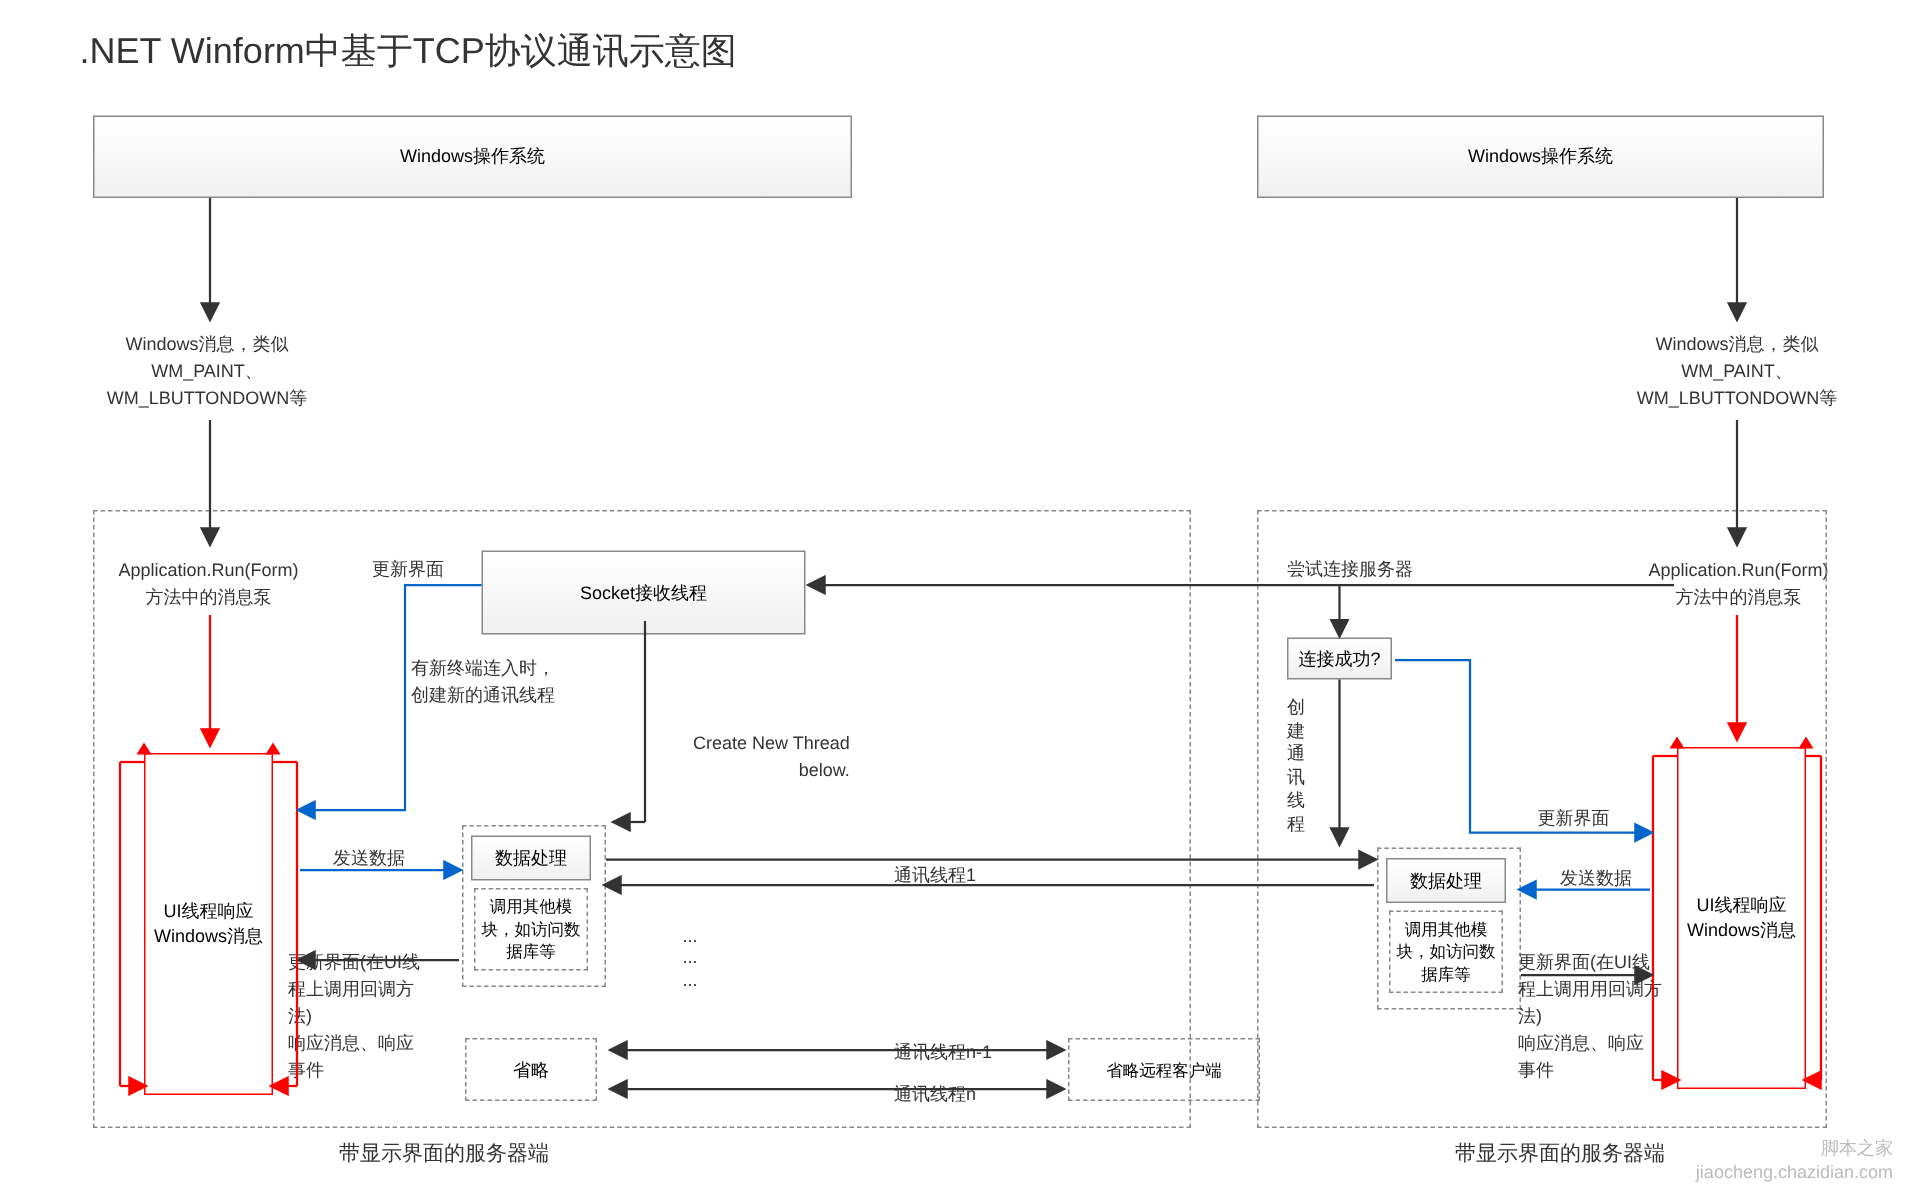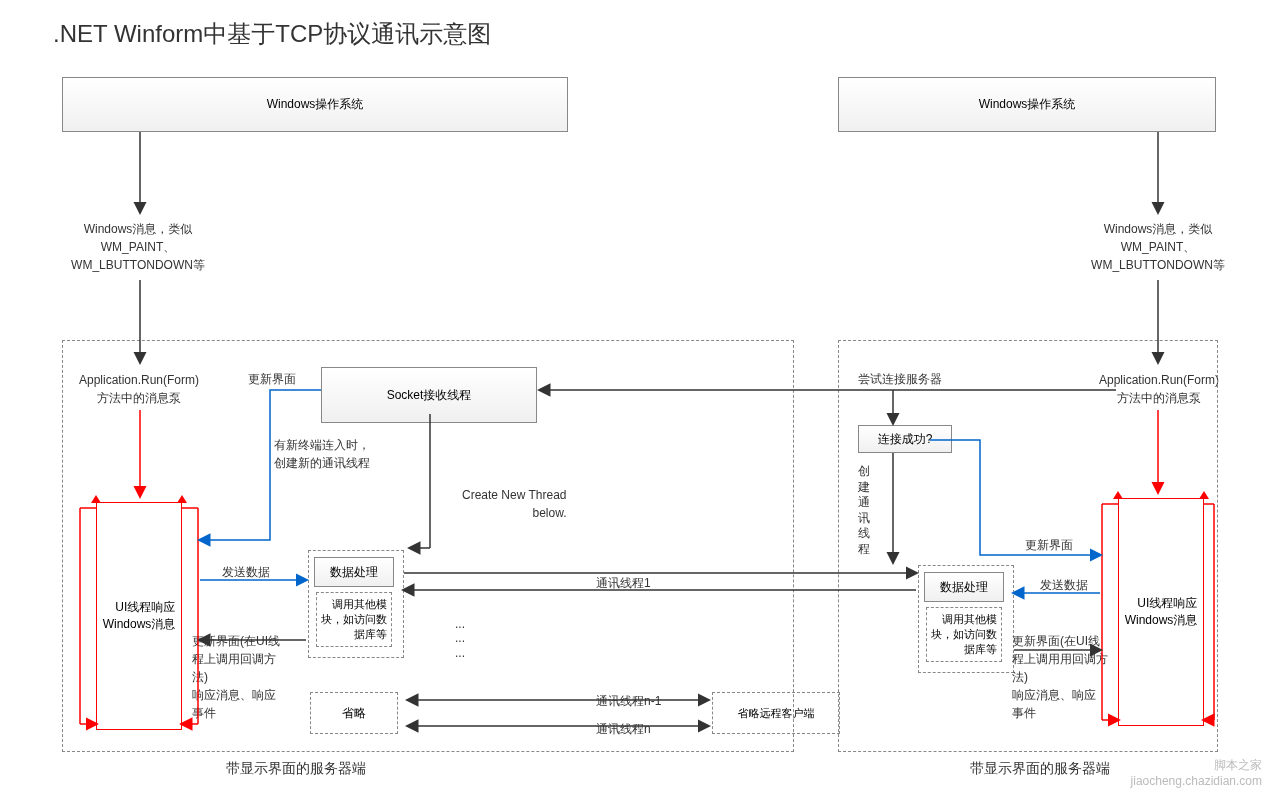--- a/index.html
+++ b/index.html
@@ -1,17 +1,17 @@
 <!DOCTYPE html>
 <html><head>
 <meta charset="utf-8">
 <style>
 body{margin:0;padding:0;font-family:"Microsoft YaHei",Arial,sans-serif;background:#fff;width:1280px;height:800px;position:relative;overflow:hidden}
 .title{position:absolute;left:53px;top:18px;font-size:24px;color:#333}
-.box{position:absolute;border:1px solid #888;text-align:right;display:flex;align-items:center;justify-content:center;font-size:12px;padding:2px;box-sizing:border-box}
+.box{position:absolute;border:1px solid #888;text-align:center;display:flex;align-items:center;justify-content:center;font-size:12px;padding:2px;box-sizing:border-box}
 .gradient{background:linear-gradient(#fff,#f0f0f0)}
 .dashed{border:1.5px dashed #888}
 .label{position:absolute;font-size:12px;color:#333;line-height:1.5}
 .footer-label{position:absolute;font-size:14px;color:#333}
 .watermark{position:absolute;right:18px;bottom:12px;font-size:12px;color:#bbb;font-family:Arial}
 svg{position:absolute;left:0;top:0;pointer-events:none}
 </style>
 </head>
 <body>
 
@@ -85,21 +85,21 @@
 <div class="dashed box" style="left:310px;top:692px;width:88px;height:42px">省略</div>
 
 <div class="label" style="left:596px;top:574px">通讯线程1</div>
 <div class="label" style="left:596px;top:692px">通讯线程n-1</div>
 <div class="label" style="left:596px;top:720px">通讯线程n</div>
 
 <div class="dashed box" style="left:712px;top:692px;width:128px;height:42px;font-size:11px">省略远程客户端</div>
 
 <div class="label" style="left:858px;top:370px">尝试连接服务器</div>
 
-<div class="box gradient" style="left:858px;top:425px;width:94px;height:28px">连接成功?</div>
+<div class="box gradient" style="left:858px;top:425px;width:70px;height:28px">连接成功?</div>
 
 <div class="label" style="left:858px;top:464px;white-space:pre-line;line-height:1.3">创
 建
 通
 讯
 线
 程</div>
 
 <div class="footer-label" style="left:226px;top:760px">带显示界面的服务器端</div>
 <div class="footer-label" style="left:970px;top:760px">带显示界面的服务器端</div>

